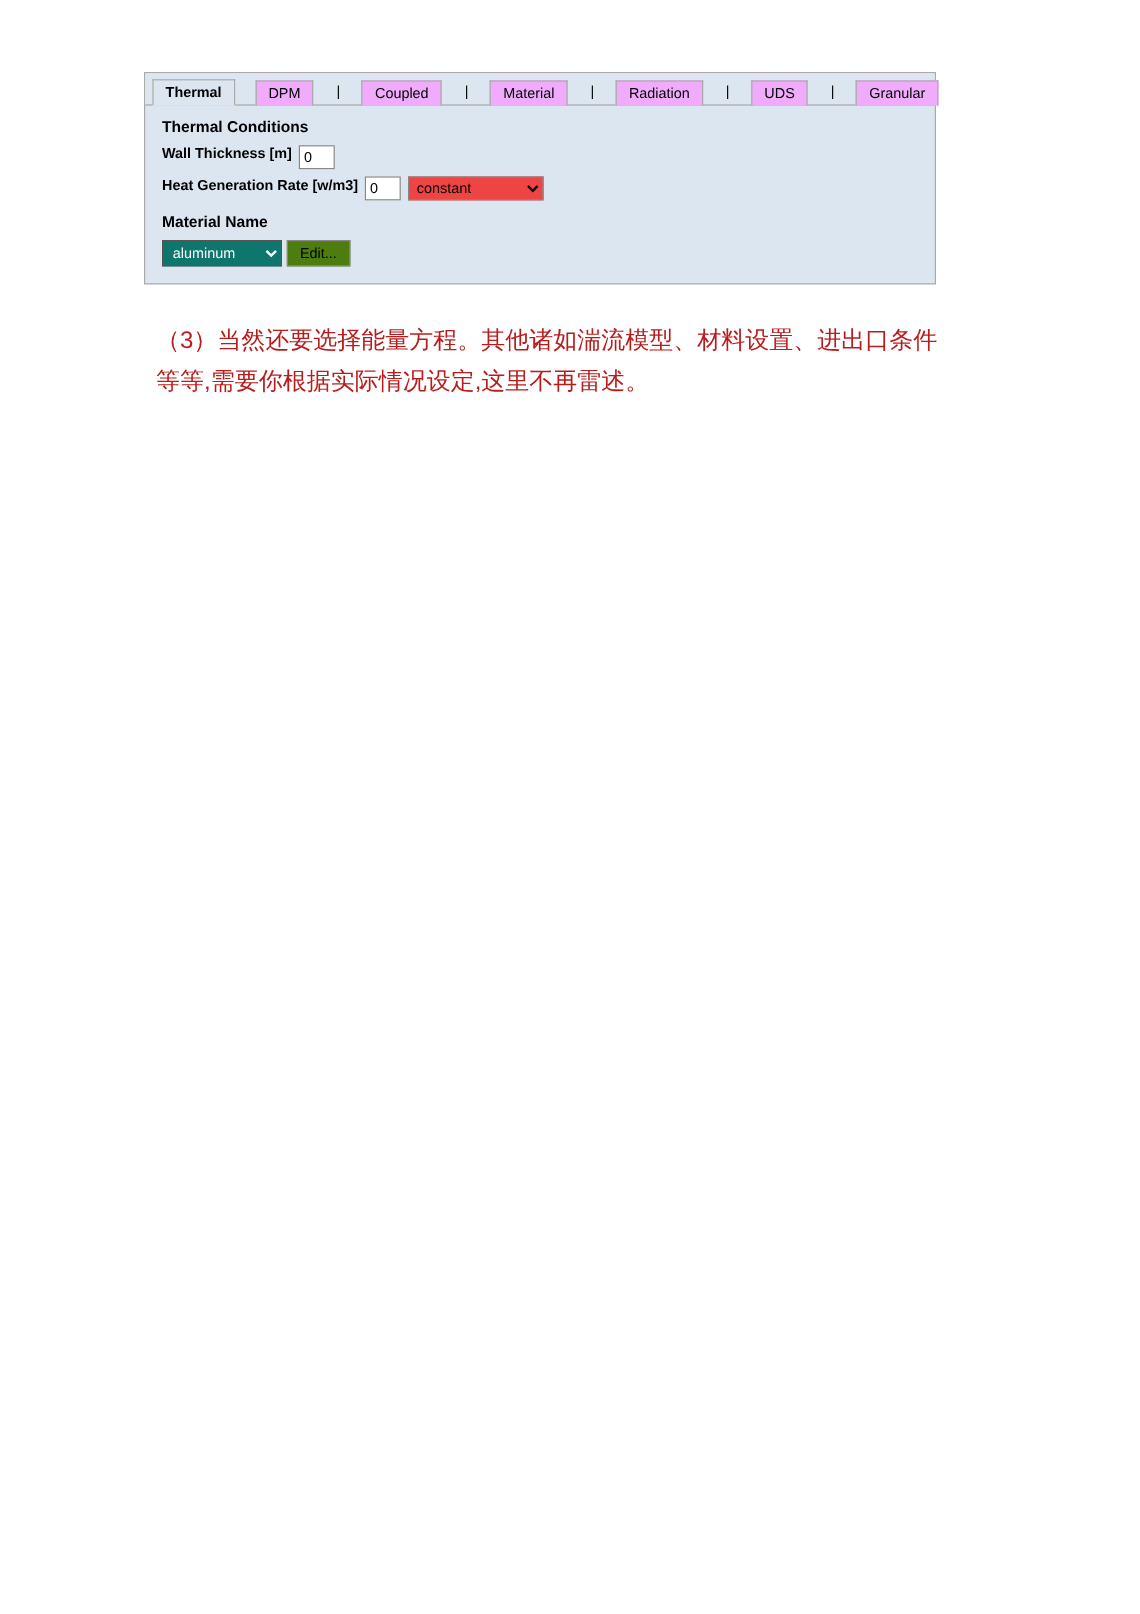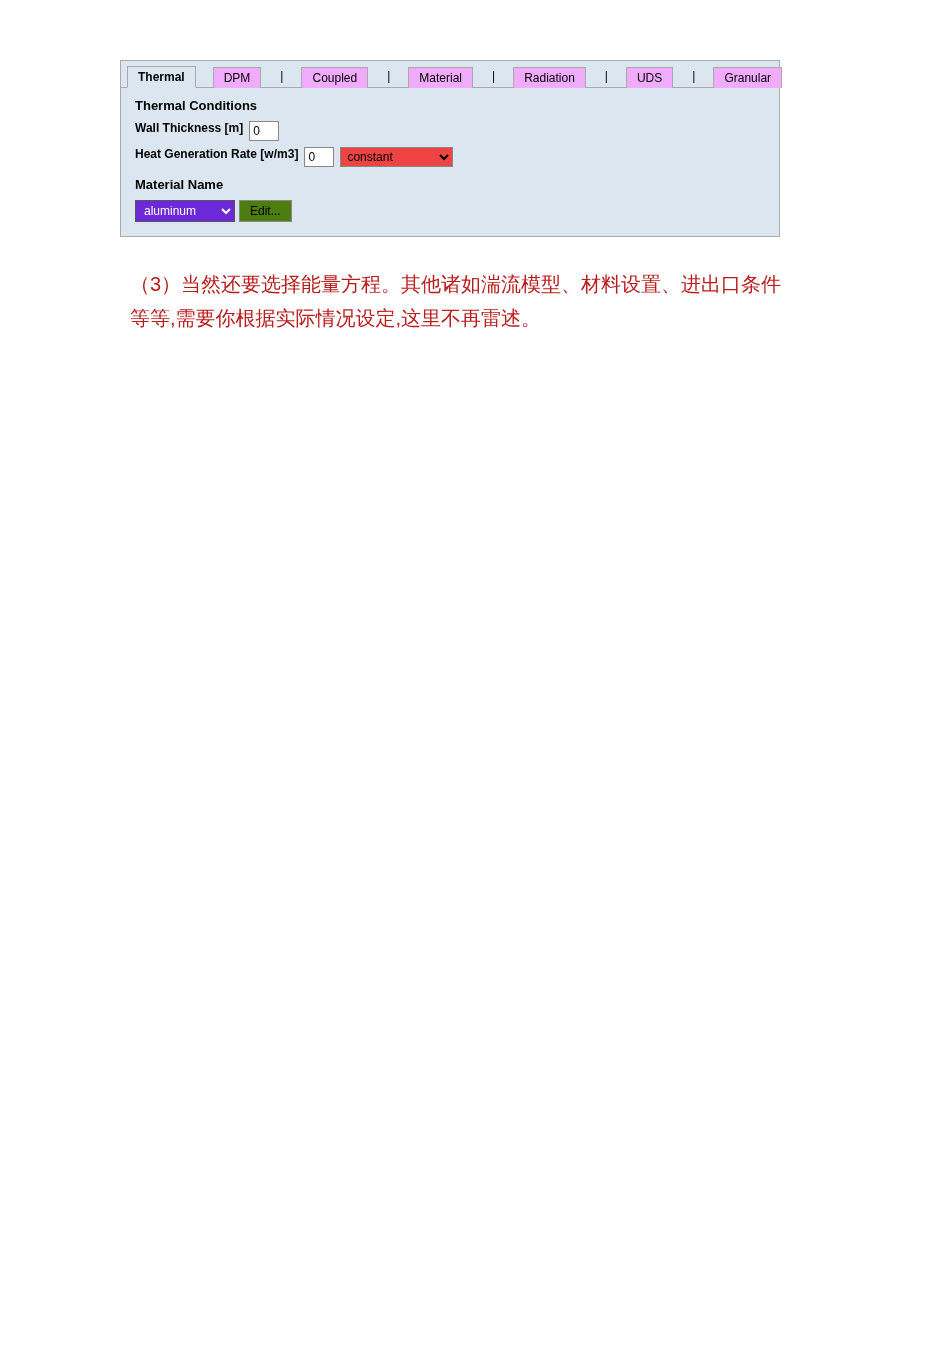--- a/index.html
+++ b/index.html
@@ -134,21 +134,21 @@
     }
 
     .material-row {
       display: flex;
       align-items: center;
       gap: 4px;
       margin-top: 4px;
     }
 
     .material-select {
-      background: #6d28d9;
+      background: #0f766e;
       color: #ffffff;
       border: 1px solid #555;
       font-size: 12px;
       padding: 2px 4px;
       height: 22px;
       cursor: pointer;
       min-width: 100px;
     }
 
     .edit-button {

